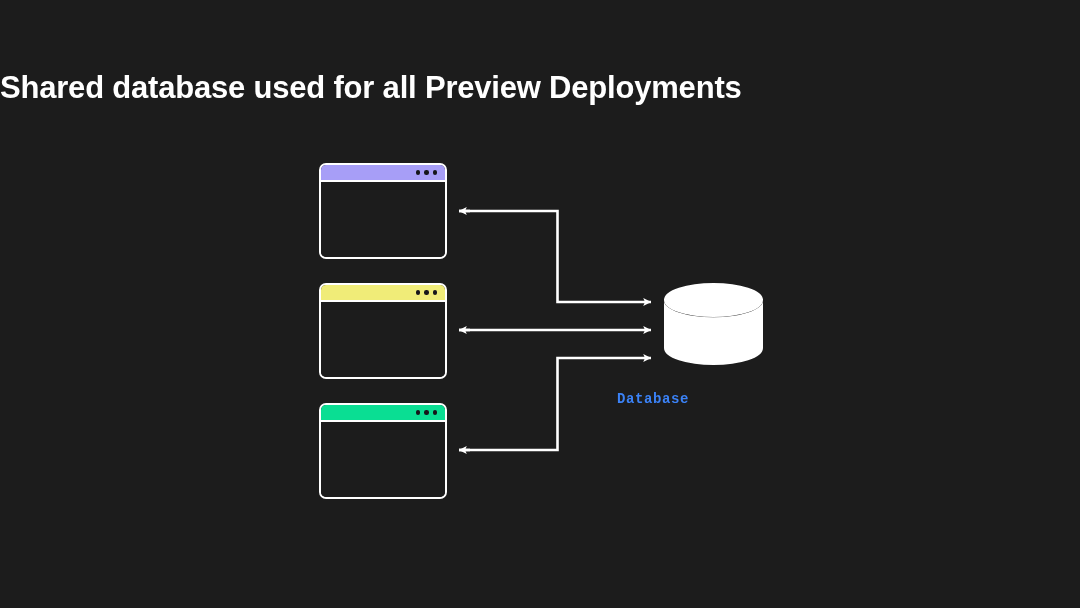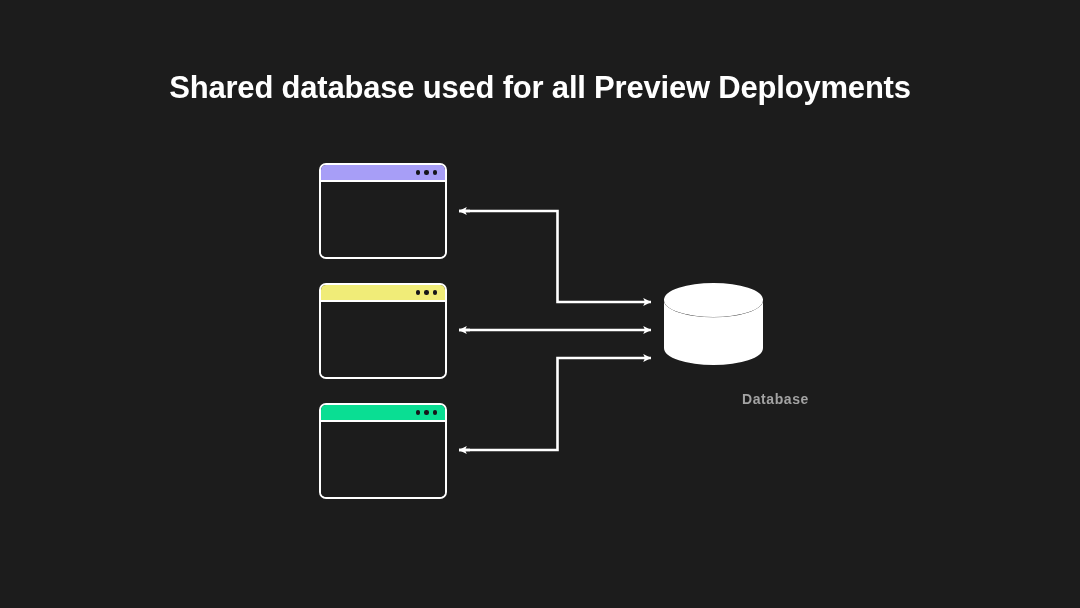--- a/index.html
+++ b/index.html
@@ -19,21 +19,21 @@
     height: 608px;
     background: #1c1c1c;
   }
 
   
   #diagram-title {
     position: absolute;
     left: 0;
     top: 70px;
     width: 1080px;
-    text-align: center;
+    text-align: left;
     color: #ffffff;
     font-family: "Liberation Sans", sans-serif;
     font-weight: bold;
     font-size: 31px;
     letter-spacing: -0.2px;
     white-space: nowrap;
   }
 
   
   .browser-window {
@@ -93,27 +93,27 @@
     position: absolute;
     left: 660px;
     top: 283px;
     width: 110px;
     height: 90px;
   }
 
   
   .node-label {
     position: absolute;
-    color: #a3a3a3;
-    font-family: Liberation Sans, sans-serif;
+    color: #3b82f6;
+    font-family: Liberation Mono, monospace;
     font-weight: bold;
     font-size: 14px;
     letter-spacing: 0.6px;
     white-space: nowrap;
-    text-align: right;
+    text-align: left;
   }
   #label-database {
     left: 617px;
     top: 391px;
     width: 192px;
   }
   #label-previews {
     left: 287px;
     top: 521px;
     width: 192px;

